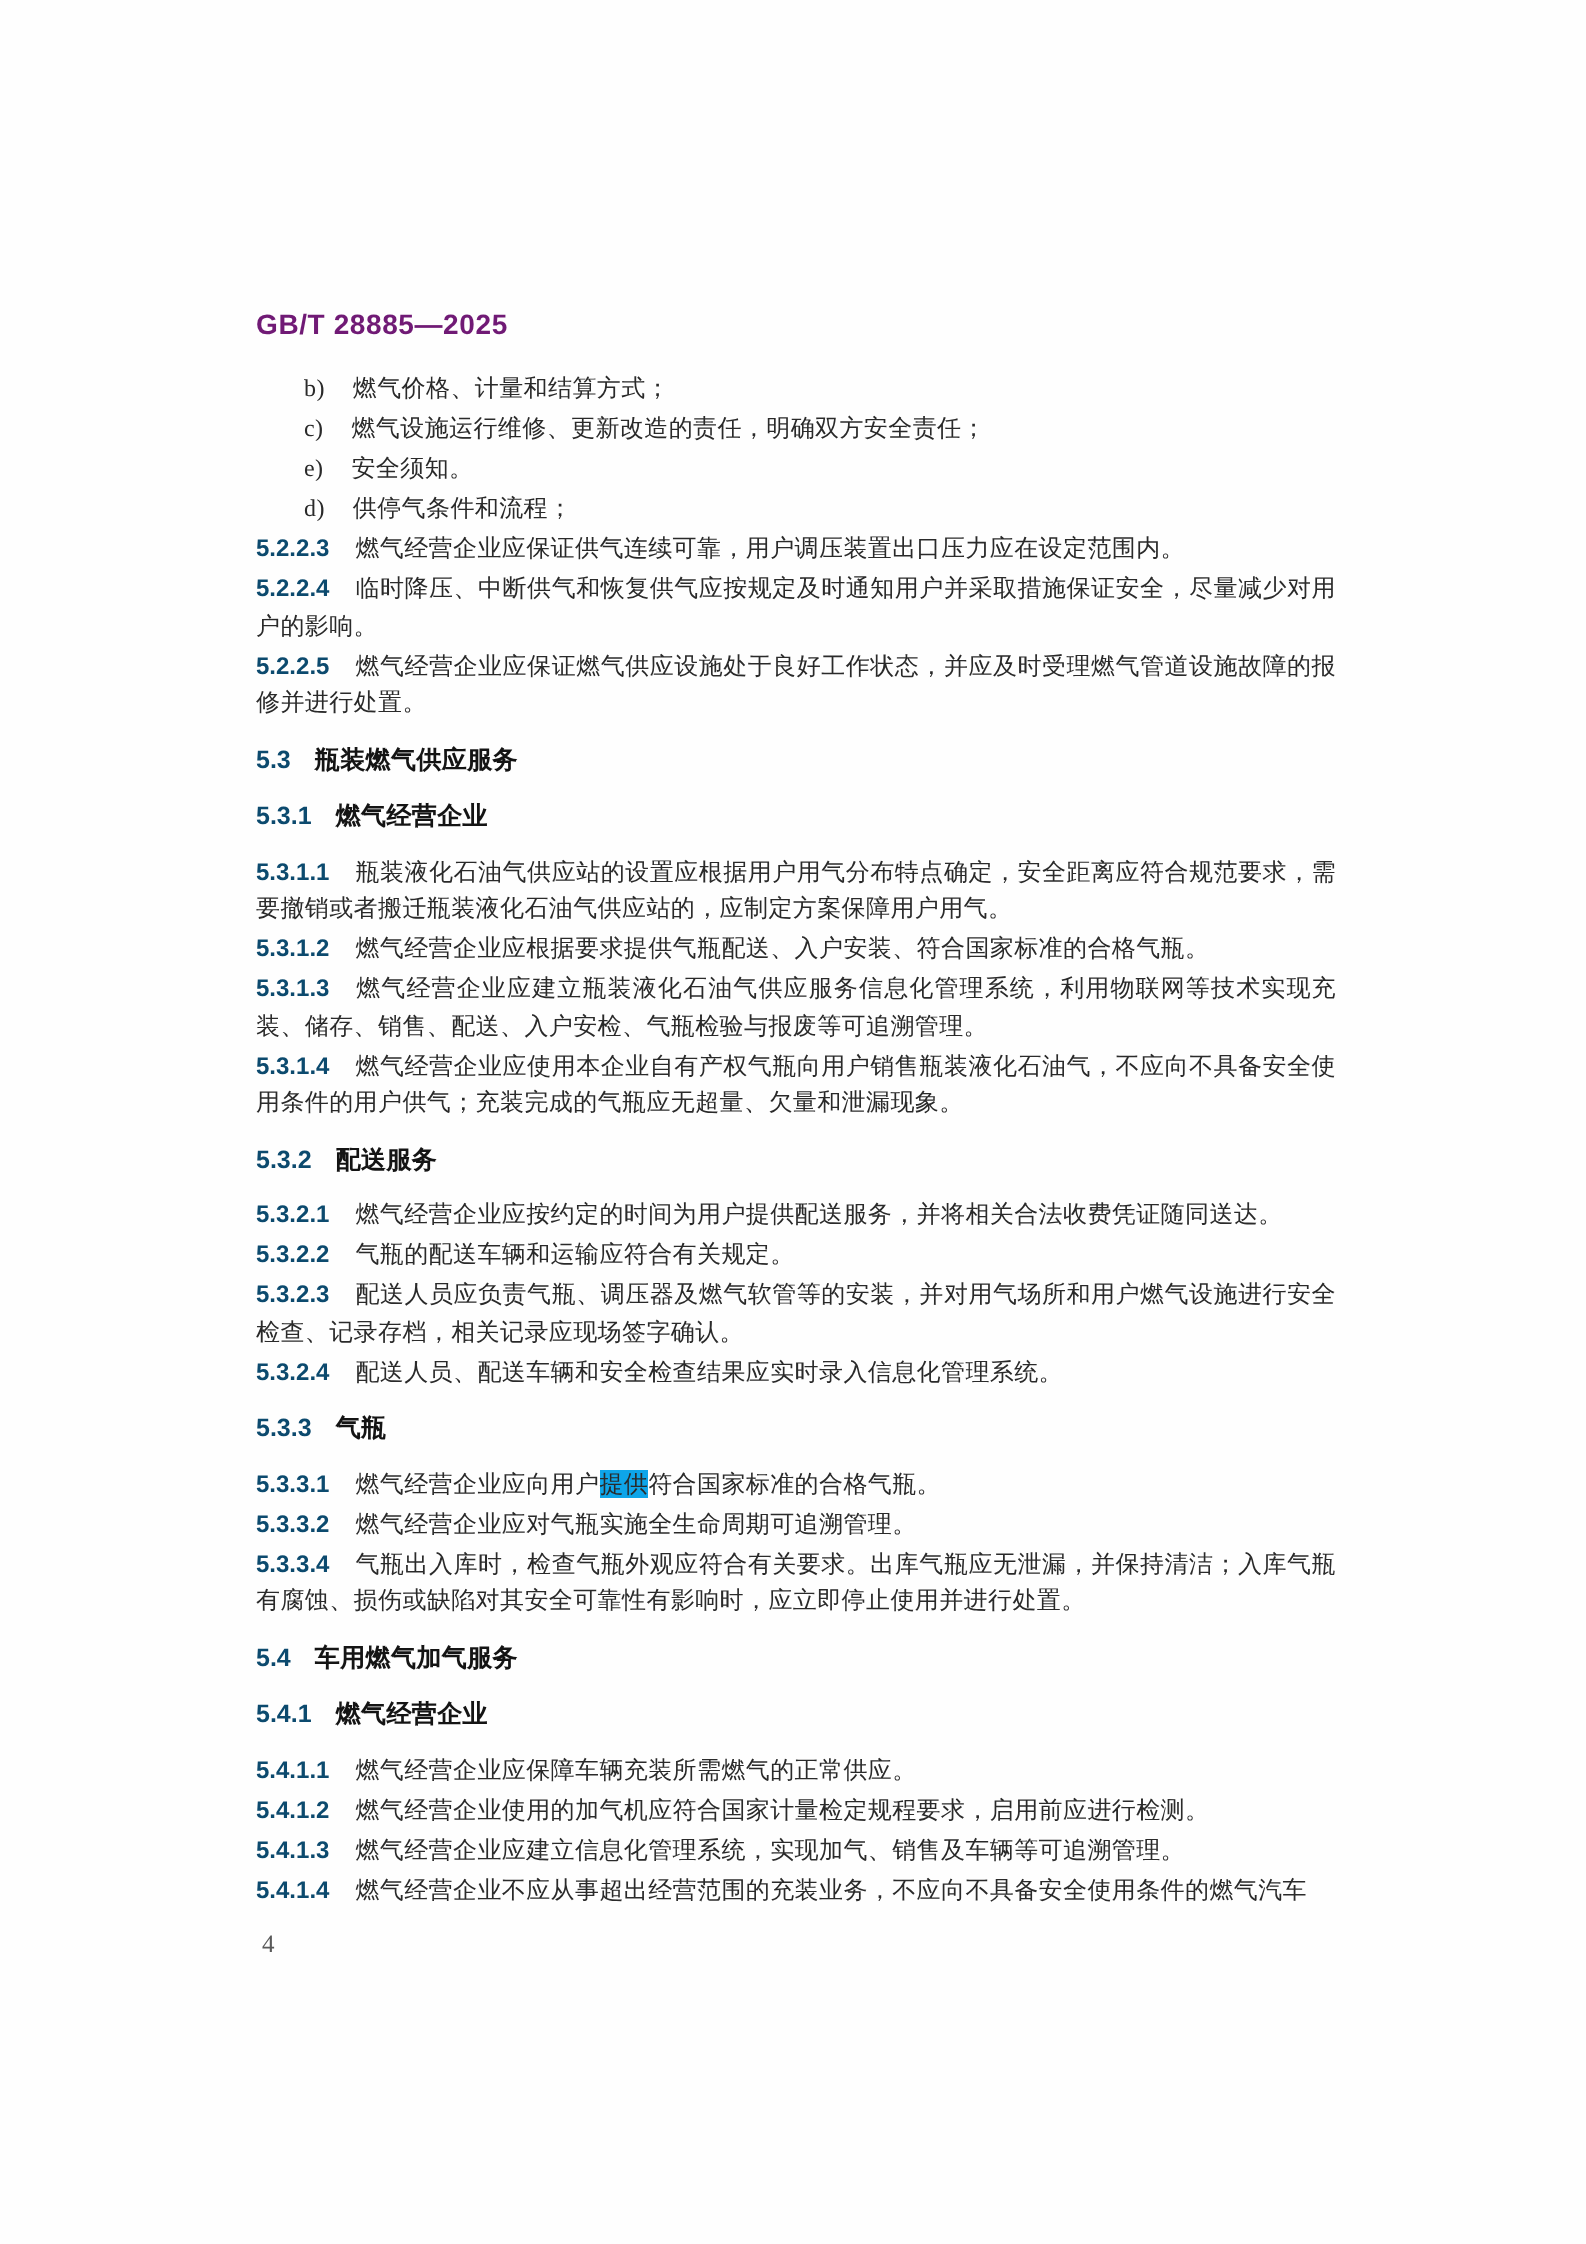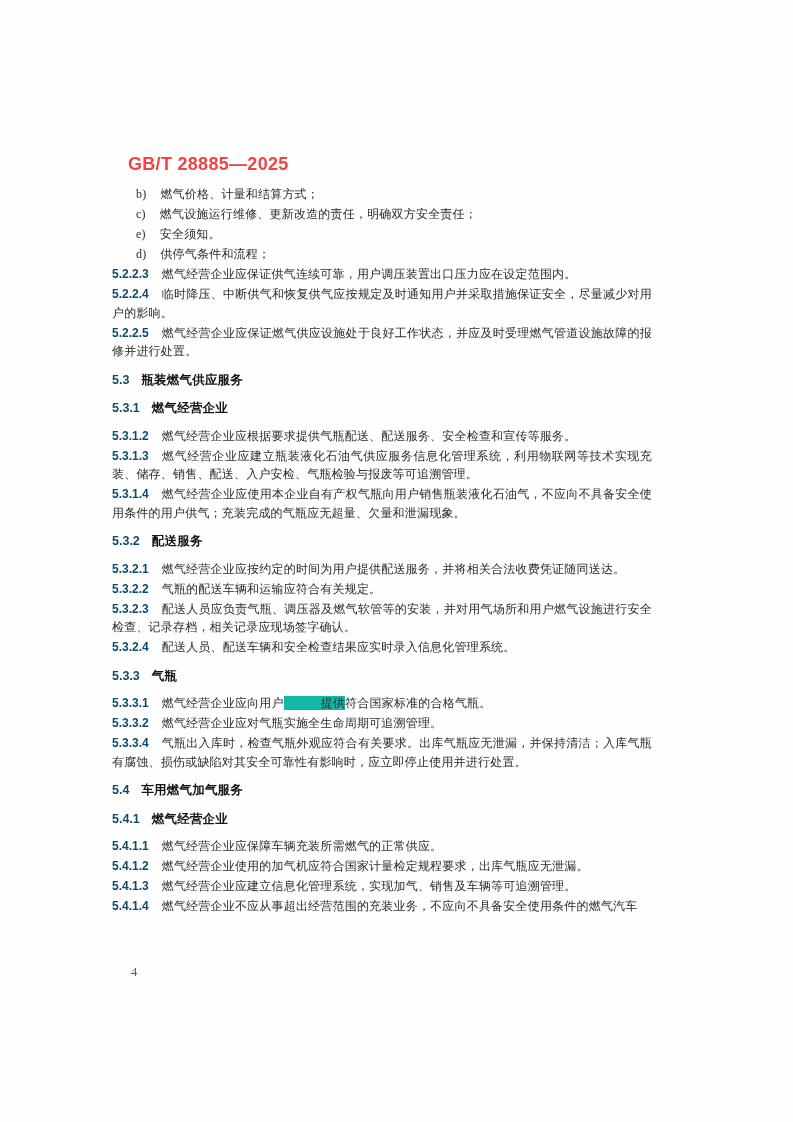--- a/index.html
+++ b/index.html
@@ -9,26 +9,26 @@
     position: relative;
     font-family: "Liberation Serif", serif;
     color: #262626;
     overflow: hidden;
   }
   .page { position: absolute; inset: 0; background: #fefefe; }
 
   .doc-header {
     position: absolute; top: 154px; left: 128px;
     font-family: "Liberation Sans", sans-serif;
-    font-weight: bold; font-size: 18px; color: #ef4444;
+    font-weight: bold; font-size: 14px; color: #701a75;
     letter-spacing: 0.3px;
   }
 
   .doc-body {
-    position: absolute; top: 185px; left: 112px; width: 540px;
+    position: absolute; top: 185px; left: 128px; width: 540px;
   }
 
   p.clause {
     margin: 0 0 1.5px 0;
     font-size: 12px; line-height: 18.5px;
     text-align: justify; text-justify: inter-ideograph;
     letter-spacing: 0.2px;
     color: #2a2a2a;
   }
   p.list-item { padding-left: 24px; }
@@ -40,21 +40,21 @@
     white-space: nowrap;
   }
   .sec-h2, .sec-h3 {
     margin: 10px 0 9px 0;
     font-family: "Liberation Sans", sans-serif;
     font-weight: bold; font-size: 12.5px; line-height: 18.5px;
     color: #141414; letter-spacing: 0.2px;
   }
   .sec-h2 .num, .sec-h3 .num { margin-right: 12px; }
 
-  .hl { background: #14b8a6; padding-left: 37px; }
+  .hl { background: #0ea5e9; }
 
   .page-number {
     position: absolute; left: 131px; top: 965px;
     font-size: 12.5px; color: #5a5a5a;
     font-family: "Liberation Serif", serif;
   }
 </style>
 </head>
 <body>
 
@@ -64,34 +64,35 @@
   <div class="doc-body">
       <p class="clause list-item"><span class="marker">b)</span><span>燃气价格、计量和结算方式；</span></p>
       <p class="clause list-item"><span class="marker">c)</span><span>燃气设施运行维修、更新改造的责任，明确双方安全责任；</span></p>
       <p class="clause list-item"><span class="marker">e)</span><span>安全须知。</span></p>
       <p class="clause list-item"><span class="marker">d)</span><span>供停气条件和流程；</span></p>
       <p class="clause"><span class="num">5.2.2.3</span><span>燃气经营企业应保证供气连续可靠，用户调压装置出口压力应在设定范围内。</span></p>
       <p class="clause"><span class="num">5.2.2.4</span><span>临时降压、中断供气和恢复供气应按规定及时通知用户并采取措施保证安全，尽量减少对用户的影响。</span></p>
       <p class="clause"><span class="num">5.2.2.5</span><span>燃气经营企业应保证燃气供应设施处于良好工作状态，并应及时受理燃气管道设施故障的报修并进行处置。</span></p>
       <h2 class="sec-h2"><span class="num">5.3</span><span>瓶装燃气供应服务</span></h2>
       <h3 class="sec-h3"><span class="num">5.3.1</span><span>燃气经营企业</span></h3>
-      <p class="clause"><span class="num">5.3.1.2</span><span>燃气经营企业应根据要求提供气瓶配送、配送服务、安全检查和宣传等服务。</span></p>
+      <p class="clause"><span class="num">5.3.1.1</span><span>瓶装液化石油气供应站的设置应根据用户用气分布特点确定，安全距离应符合规范要求，需要撤销或者搬迁瓶装液化石油气供应站的，应制定方案保障用户用气。</span></p>
+      <p class="clause"><span class="num">5.3.1.2</span><span>燃气经营企业应根据要求提供气瓶配送、入户安装、符合国家标准的合格气瓶。</span></p>
       <p class="clause"><span class="num">5.3.1.3</span><span>燃气经营企业应建立瓶装液化石油气供应服务信息化管理系统，利用物联网等技术实现充装、储存、销售、配送、入户安检、气瓶检验与报废等可追溯管理。</span></p>
       <p class="clause"><span class="num">5.3.1.4</span><span>燃气经营企业应使用本企业自有产权气瓶向用户销售瓶装液化石油气，不应向不具备安全使用条件的用户供气；充装完成的气瓶应无超量、欠量和泄漏现象。</span></p>
       <h3 class="sec-h3"><span class="num">5.3.2</span><span>配送服务</span></h3>
       <p class="clause"><span class="num">5.3.2.1</span><span>燃气经营企业应按约定的时间为用户提供配送服务，并将相关合法收费凭证随同送达。</span></p>
       <p class="clause"><span class="num">5.3.2.2</span><span>气瓶的配送车辆和运输应符合有关规定。</span></p>
       <p class="clause"><span class="num">5.3.2.3</span><span>配送人员应负责气瓶、调压器及燃气软管等的安装，并对用气场所和用户燃气设施进行安全检查、记录存档，相关记录应现场签字确认。</span></p>
       <p class="clause"><span class="num">5.3.2.4</span><span>配送人员、配送车辆和安全检查结果应实时录入信息化管理系统。</span></p>
       <h3 class="sec-h3"><span class="num">5.3.3</span><span>气瓶</span></h3>
       <p class="clause"><span class="num">5.3.3.1</span><span>燃气经营企业应向用户<span class="hl">提供</span>符合国家标准的合格气瓶。</span></p>
       <p class="clause"><span class="num">5.3.3.2</span><span>燃气经营企业应对气瓶实施全生命周期可追溯管理。</span></p>
       <p class="clause"><span class="num">5.3.3.4</span><span>气瓶出入库时，检查气瓶外观应符合有关要求。出库气瓶应无泄漏，并保持清洁；入库气瓶有腐蚀、损伤或缺陷对其安全可靠性有影响时，应立即停止使用并进行处置。</span></p>
       <h2 class="sec-h2"><span class="num">5.4</span><span>车用燃气加气服务</span></h2>
       <h3 class="sec-h3"><span class="num">5.4.1</span><span>燃气经营企业</span></h3>
       <p class="clause"><span class="num">5.4.1.1</span><span>燃气经营企业应保障车辆充装所需燃气的正常供应。</span></p>
-      <p class="clause"><span class="num">5.4.1.2</span><span>燃气经营企业使用的加气机应符合国家计量检定规程要求，出库气瓶应无泄漏。</span></p>
+      <p class="clause"><span class="num">5.4.1.2</span><span>燃气经营企业使用的加气机应符合国家计量检定规程要求，启用前应进行检测。</span></p>
       <p class="clause"><span class="num">5.4.1.3</span><span>燃气经营企业应建立信息化管理系统，实现加气、销售及车辆等可追溯管理。</span></p>
       <p class="clause"><span class="num">5.4.1.4</span><span>燃气经营企业不应从事超出经营范围的充装业务，不应向不具备安全使用条件的燃气汽车</span></p>
     </div>
 
   <div class="page-number">4</div>
 </div>
 
 </body></html>

